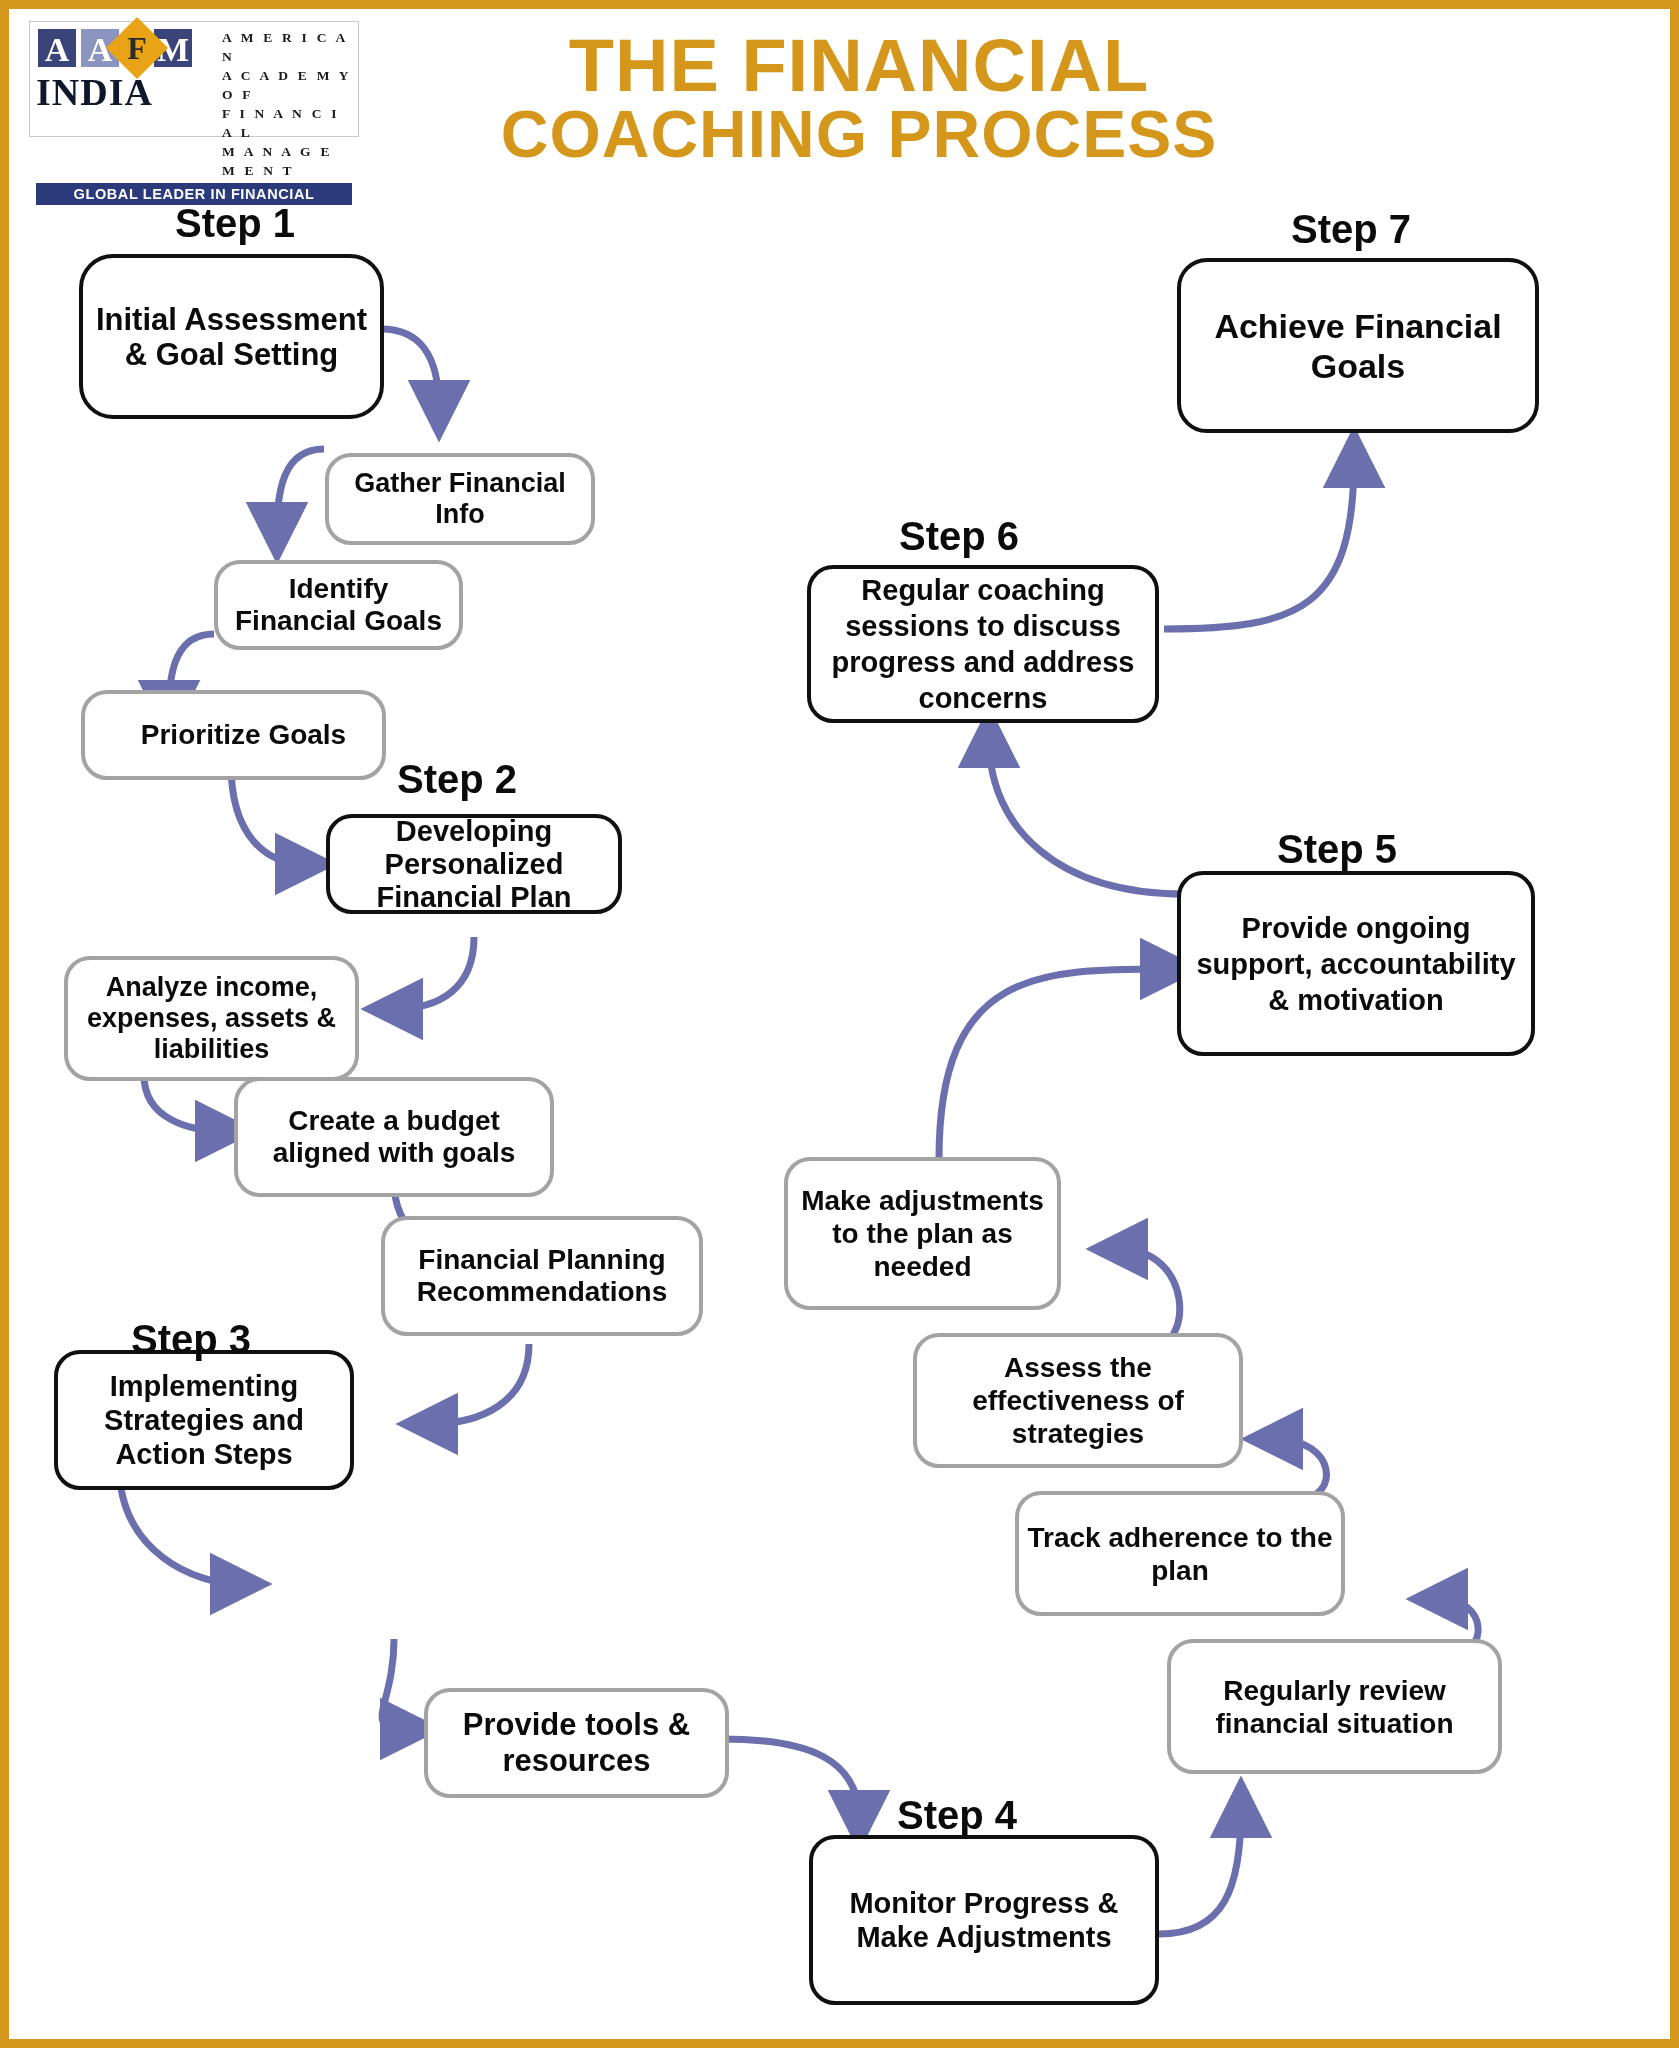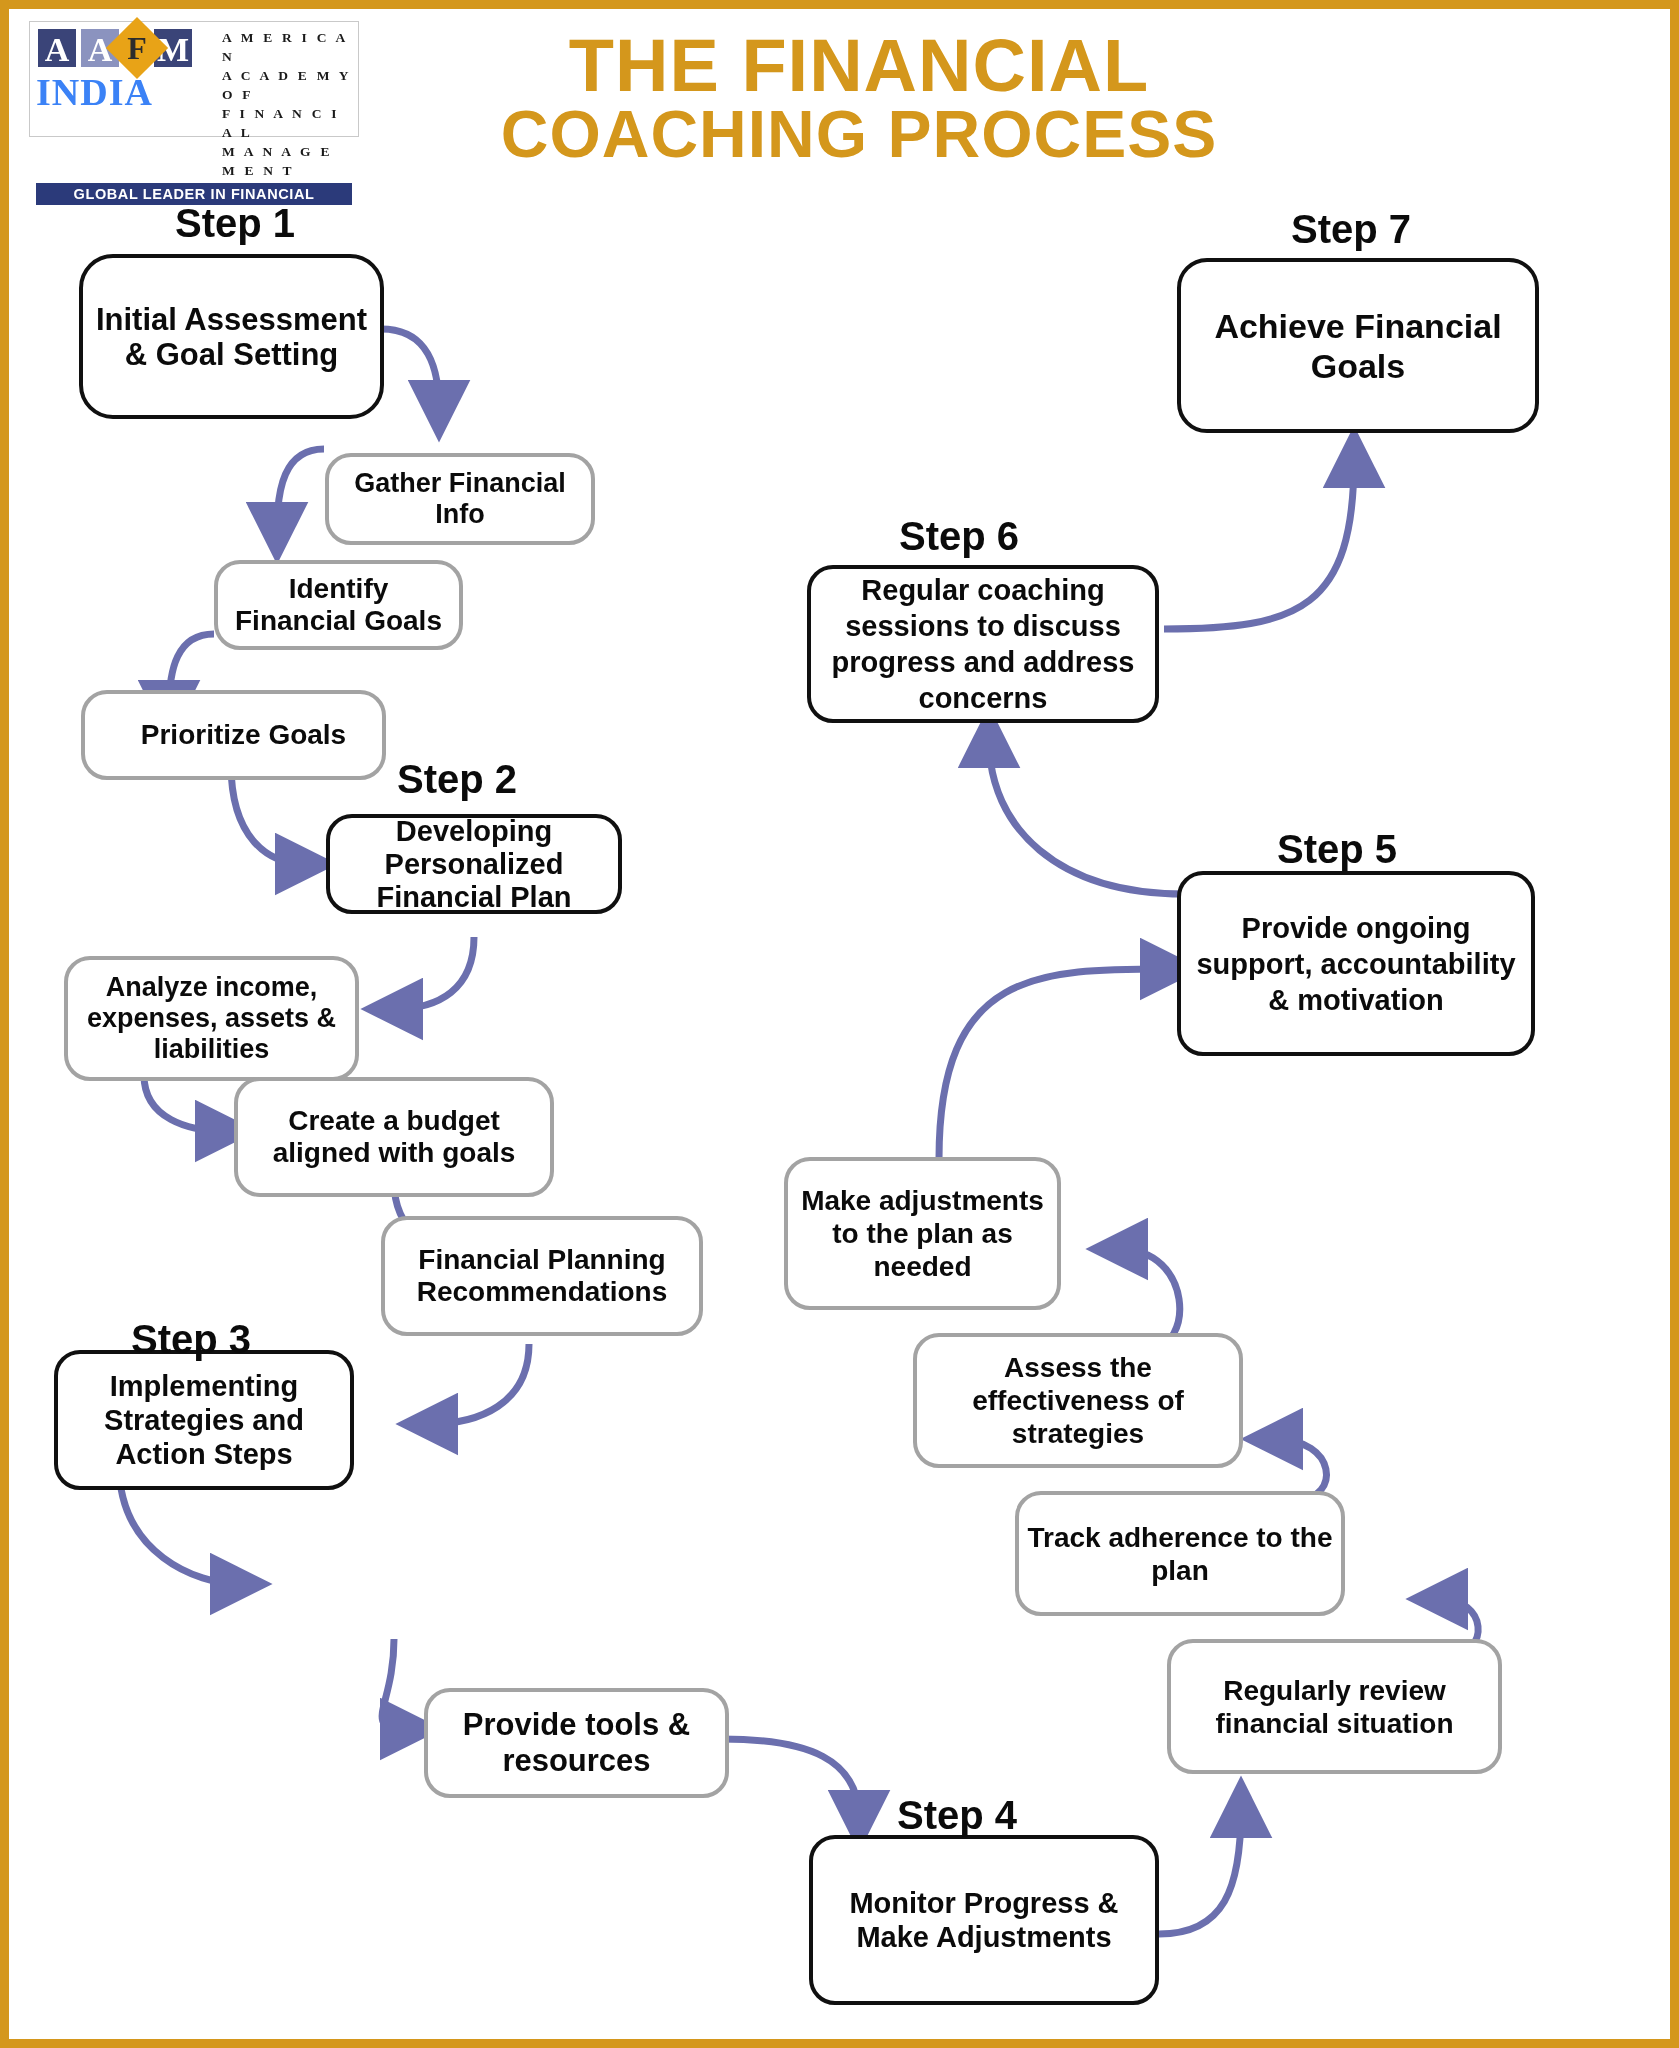--- a/index.html
+++ b/index.html
@@ -34,21 +34,21 @@
     width:44px;height:44px;background:#e8a317;transform:rotate(45deg);
     margin:0 -7px;position:relative;z-index:2;
   }
   .diamond span{
     display:block;transform:rotate(-45deg);
     font-family:"Liberation Serif","DejaVu Serif",serif;font-weight:bold;
     color:#2c2c2c;font-size:32px;line-height:44px;text-align:center;
   }
   .india{
     font-family:"Liberation Serif","DejaVu Serif",serif;font-weight:bold;
-    font-size:38px;letter-spacing:1px;color:#3b82f6;line-height:40px;margin-top:2px;
+    font-size:38px;letter-spacing:1px;color:#0f172a;line-height:40px;margin-top:2px;
   }
   .logo-right{
     flex:1;padding-left:6px;padding-top:2px;
     font-family:"Liberation Serif","DejaVu Serif",serif;font-weight:bold;
     font-size:13.5px;letter-spacing:3.2px;color:#1a1a1a;line-height:19px;
     text-align:left;
   }
   .tagline{
     margin-top:3px;background:#2b3a7a;color:#ffffff;
     font-family:"Liberation Sans","DejaVu Sans",sans-serif;font-weight:bold;

